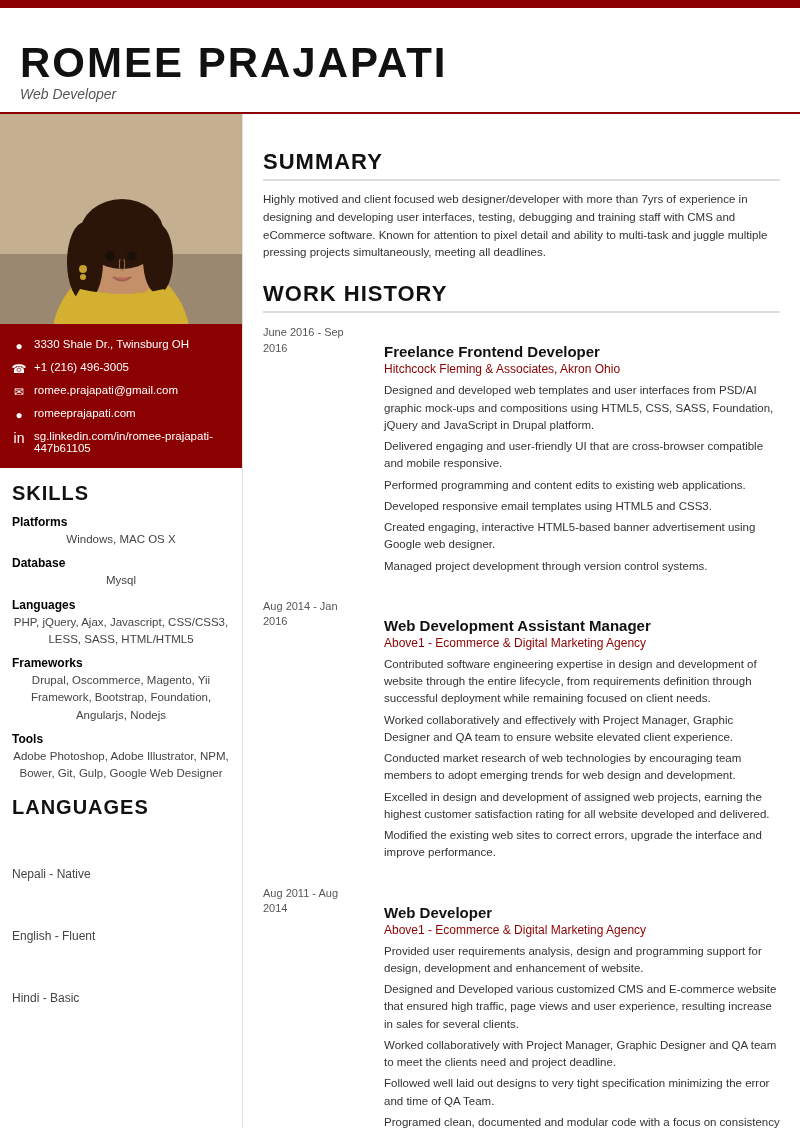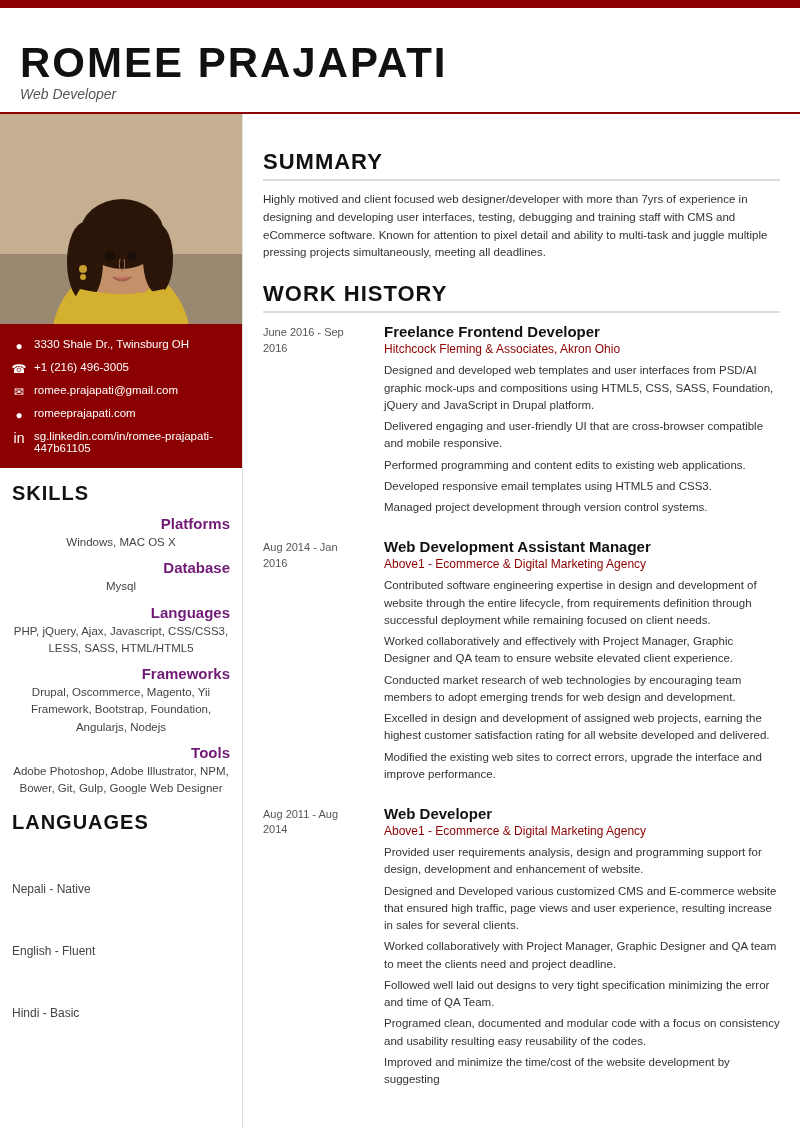--- a/index.html
+++ b/index.html
@@ -113,24 +113,23 @@
       margin-top: 14px;
       letter-spacing: 1px;
     }
     .sidebar-section-title:first-child { margin-top: 0; }
 
     .skill-category {
       margin-bottom: 8px;
     }
     .skill-category-name {
       font-weight: 700;
-      font-size: 15px;
-      color: #701a75;
+      font-size: 12px;
+      color: #000000;
       margin-bottom: 2px;
-      text-align: right;
     }
     .skill-values {
       font-size: 11.5px;
       color: #444;
       line-height: 1.5;
       text-align: center;
     }
 
     .lang-item {
       font-size: 12px;
@@ -173,21 +172,21 @@
       margin-bottom: 18px;
     }
     .work-date {
       min-width: 95px;
       max-width: 95px;
       font-size: 11px;
       color: #555;
       padding-top: 2px;
       line-height: 1.4;
     }
-    .work-details { flex: 1; }
+    .work-details { flex: 1; margin-top: 20px; }
     .work-job-title {
       font-size: 15px;
       font-weight: 600;
       color: #111;
       margin-bottom: 2px;
     }
     .work-company {
       font-size: 12px;
       color: #8B0000;
       margin-bottom: 6px;
@@ -319,20 +318,21 @@
     <div id="work-history-container" class="work-section">
         <div class="work-entry">
       <div class="work-date">June 2016 - Sep 2016</div>
       <div class="work-details">
         <div class="work-job-title">Freelance Frontend Developer</div>
         <div class="work-company">Hitchcock Fleming &amp; Associates, Akron Ohio</div>
         <div class="work-bullet">Designed and developed web templates and user interfaces from PSD/AI graphic mock-ups and compositions using HTML5, CSS, SASS, Foundation, jQuery and JavaScript in Drupal platform.</div>
             <div class="work-bullet">Delivered engaging and user-friendly UI that are cross-browser compatible and mobile responsive.</div>
             <div class="work-bullet">Performed programming and content edits to existing web applications.</div>
             <div class="work-bullet">Developed responsive email templates using HTML5 and CSS3.</div>
+            <div class="work-bullet">Created engaging, interactive HTML5-based banner advertisement using Google web designer.</div>
             <div class="work-bullet">Managed project development through version control systems.</div>
       </div>
     </div>
         <div class="work-entry">
       <div class="work-date">Aug 2014 - Jan 2016</div>
       <div class="work-details">
         <div class="work-job-title">Web Development Assistant Manager</div>
         <div class="work-company">Above1 - Ecommerce &amp; Digital Marketing Agency</div>
         <div class="work-bullet">Contributed software engineering expertise in design and development of website through the entire lifecycle, from requirements definition through successful deployment while remaining focused on client needs.</div>
             <div class="work-bullet">Worked collaboratively and effectively with Project Manager, Graphic Designer and QA team to ensure website elevated client experience.</div>

